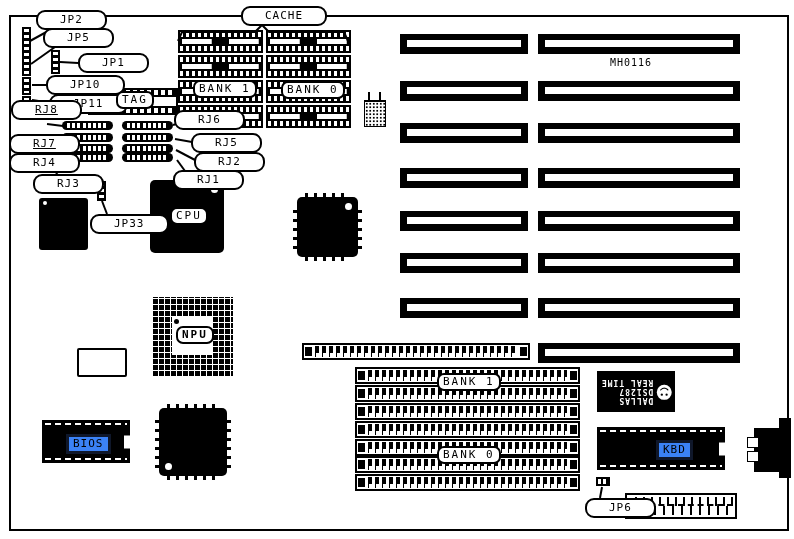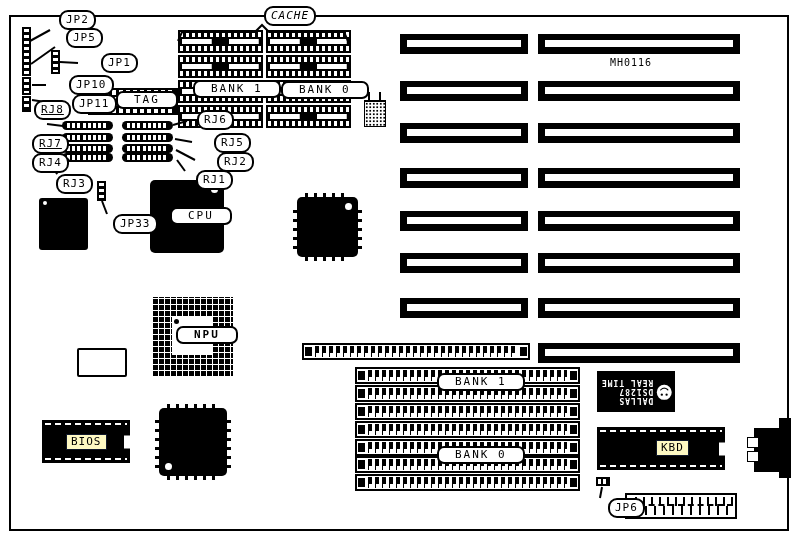--- a/index.html
+++ b/index.html
@@ -14,31 +14,31 @@
   
   #board { left:9px; top:15px; width:780px; height:516px; border:2px solid #000; z-index:1; }
 
   
   #leads { position:absolute; left:0; top:0; z-index:3; }
 
   
   .callout {
     z-index:5; background:#fff; border:2px solid #000; border-radius:9px;
     font-size:11px; line-height:14px; letter-spacing:1px;
-    padding:1px 5px; text-align:center; white-space:nowrap; color:#000;margin-left:23px;
+    padding:1px 22px; text-align:center; white-space:nowrap; color:#000;
   }
   
   .wlabel {
     z-index:5; background:#fff; border:2px solid #000; border-radius:7px;
     font-size:11px; line-height:12px; letter-spacing:2px;
-    padding:1px 16px; white-space:nowrap; color:#000;
+    padding:1px 4px; white-space:nowrap; color:#000;
   }
   
   .flatlabel {
-    z-index:5; background:#fef9c3; border:1px solid #0f172a;
+    z-index:5; background:#3b82f6; border:3px solid #0f172a;
     font-size:11px; line-height:12px; letter-spacing:1px;
     padding:1px 4px; white-space:nowrap; color:#000;
   }
   .plain { z-index:2; font-size:10px; letter-spacing:1px; color:#000;text-align:right; }
 
   
   .vjump { background:#000; z-index:2; }
   .vjump::before { content:""; position:absolute; inset:2px;
     background:repeating-linear-gradient(180deg,#fff 0 3px,#000 3px 6px); }
   .hjump { background:#000; z-index:2; }
@@ -142,21 +142,21 @@
     background:repeating-linear-gradient(90deg,transparent 0 7px,#000 7px 9px); }
 
   
   #l-jp2 { left:36px; top:10px; }   #l-jp5 { left:43px; top:28px; }
   #l-jp1 { left:78px; top:53px; }   #l-jp10{ left:46px; top:75px; }
   #l-jp11{ left:49px; top:94px; }   #l-rj8 { left:11px; top:100px;text-decoration:underline; }
   #l-rj7 { left:9px;  top:134px;text-decoration:underline; }  #l-rj4 { left:9px;  top:153px; }
   #l-rj3 { left:33px; top:174px; }  #l-rj6 { left:174px; top:110px; }
   #l-rj5 { left:191px; top:133px; } #l-rj2 { left:194px; top:152px; }
   #l-rj1 { left:173px; top:170px; } #l-jp33{ left:90px; top:214px; }
-  #l-jp6 { left:585px; top:498px; } #l-cache { left:241px; top:6px;font-style:italic; }
+  #l-jp6 { left:585px; top:498px; } #l-cache { left:241px; top:6px; }
   #l-tag { left:116px; top:91px; }
   #l-cb1 { left:193px; top:80px; }  #l-cb0 { left:281px; top:81px; }
   #l-cpu { left:170px; top:207px; } #l-npu { left:176px; top:326px;font-weight:bold; }
   #l-bios{ left:66px; top:434px; }  #l-kbd { left:656px; top:440px; }
   #l-sb1 { left:437px; top:373px; } #l-sb0 { left:437px; top:446px; }
   #l-code{ left:610px; top:57px; }
 </style>
 </head>
 <body>
 

